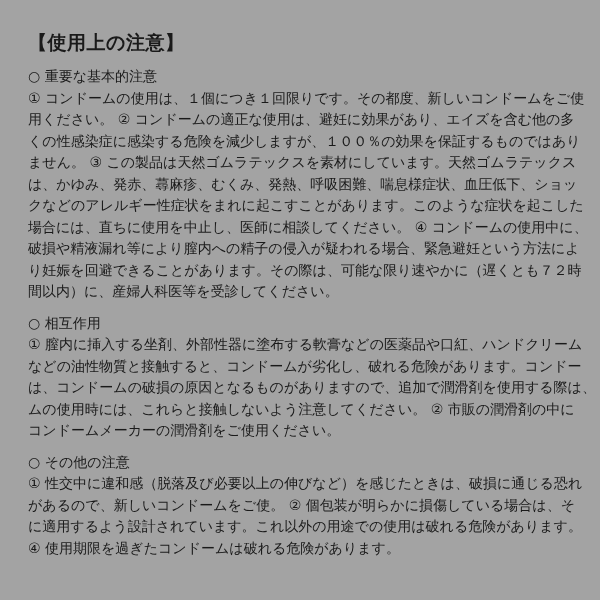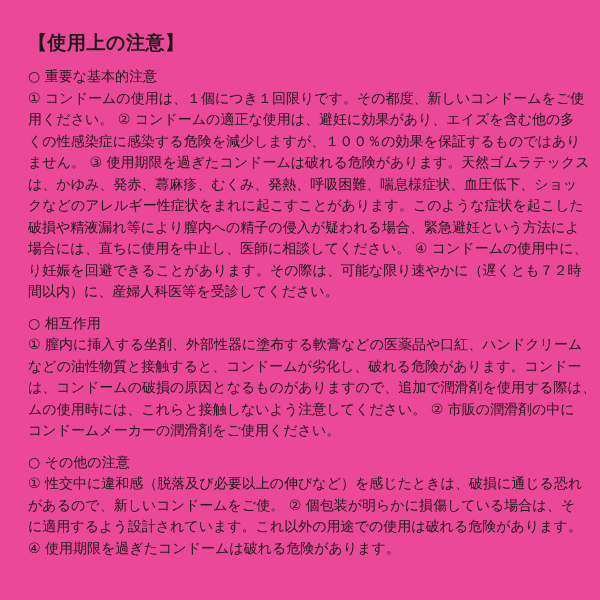--- a/index.html
+++ b/index.html
@@ -4,21 +4,21 @@
 <style>
   html, body {
     margin: 0;
     padding: 0;
     background: #ffffff;
   }
   .page {
     position: relative;
     width: 600px;
     height: 600px;
-    background: #ec4899;
+    background: #a3a3a3;
     overflow: hidden;
     font-family: "DejaVu Sans", "Liberation Sans", sans-serif;
     color: #1a1a1a;
   }
   .content {
     padding: 29px 18px 0 28px;
   }
   .doc-title {
     margin: 0;
     font-size: 19px;
@@ -50,25 +50,25 @@
 <div class="page">
   <div class="content">
 
     <h1 class="doc-title">【使用上の注意】</h1>
 
     <div class="section">
       <div class="section-heading">○ 重要な基本的注意</div>
       <div class="body-line">① コンドームの使用は、１個につき１回限りです。その都度、新しいコンドームをご使</div>
       <div class="body-line">用ください。 ② コンドームの適正な使用は、避妊に効果があり、エイズを含む他の多</div>
       <div class="body-line">くの性感染症に感染する危険を減少しますが、１００％の効果を保証するものではあり</div>
-      <div class="body-line">ません。 ③ 使用期限を過ぎたコンドームは破れる危険があります。天然ゴムラテックス</div>
+      <div class="body-line">ません。 ③ この製品は天然ゴムラテックスを素材にしています。天然ゴムラテックス</div>
       <div class="body-line">は、かゆみ、発赤、蕁麻疹、むくみ、発熱、呼吸困難、喘息様症状、血圧低下、ショッ</div>
       <div class="body-line">クなどのアレルギー性症状をまれに起こすことがあります。このような症状を起こした</div>
+      <div class="body-line">場合には、直ちに使用を中止し、医師に相談してください。 ④ コンドームの使用中に、</div>
       <div class="body-line">破損や精液漏れ等により膣内への精子の侵入が疑われる場合、緊急避妊という方法によ</div>
-      <div class="body-line">場合には、直ちに使用を中止し、医師に相談してください。 ④ コンドームの使用中に、</div>
       <div class="body-line">り妊娠を回避できることがあります。その際は、可能な限り速やかに（遅くとも７２時</div>
       <div class="body-line">間以内）に、産婦人科医等を受診してください。</div>
     </div>
 
     <div class="section">
       <div class="section-heading">○ 相互作用</div>
       <div class="body-line">① 膣内に挿入する坐剤、外部性器に塗布する軟膏などの医薬品や口紅、ハンドクリーム</div>
       <div class="body-line">などの油性物質と接触すると、コンドームが劣化し、破れる危険があります。コンドー</div>
       <div class="body-line">は、コンドームの破損の原因となるものがありますので、追加で潤滑剤を使用する際は、</div>
       <div class="body-line">ムの使用時には、これらと接触しないよう注意してください。 ② 市販の潤滑剤の中に</div>

